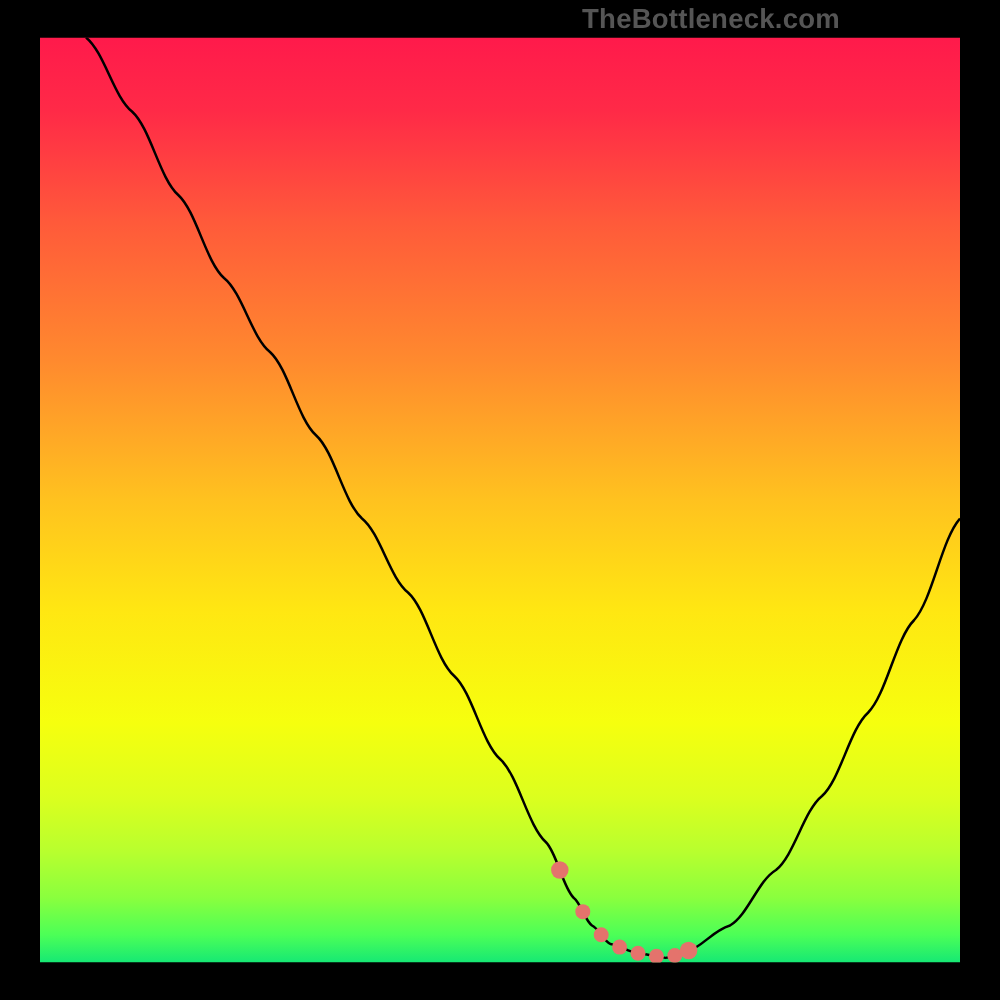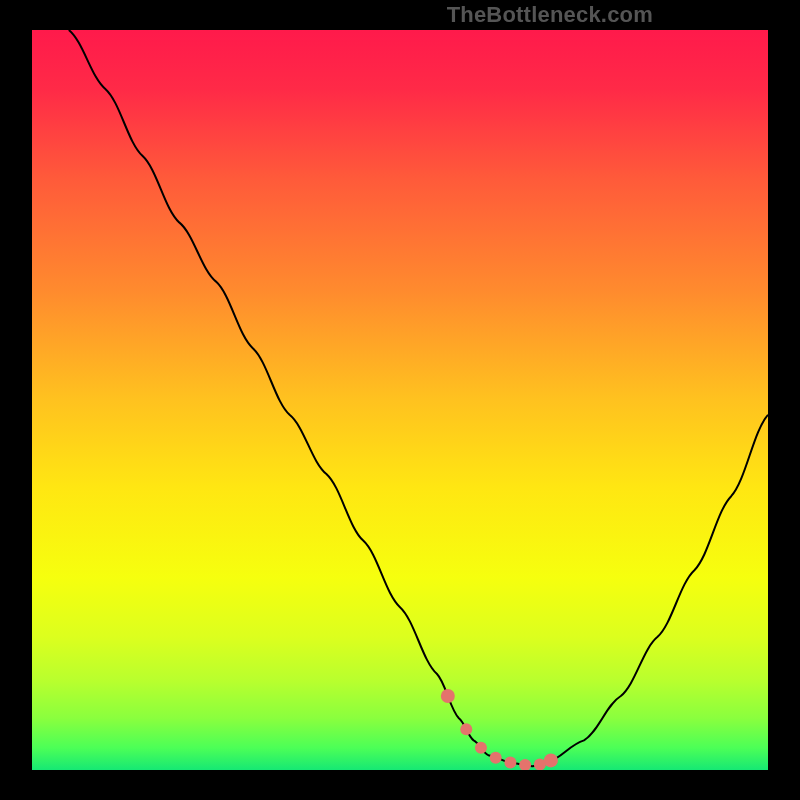--- a/index.html
+++ b/index.html
@@ -9,20 +9,21 @@
     height: 800px;
     overflow: hidden;
     font-family: Arial, Helvetica, sans-serif;
     background: #000;
   }
   .frame {
     position: relative;
     width: 663px;
     height: 800px;
     background: #000;
+    padding-left: 19px;
   }
   .attribution {
     position: absolute;
     top: 2px;
     right: 10px;
     color: #555;
     font-size: 22px;
     font-weight: bold;
     letter-spacing: 0.2px;
     z-index: 40;

